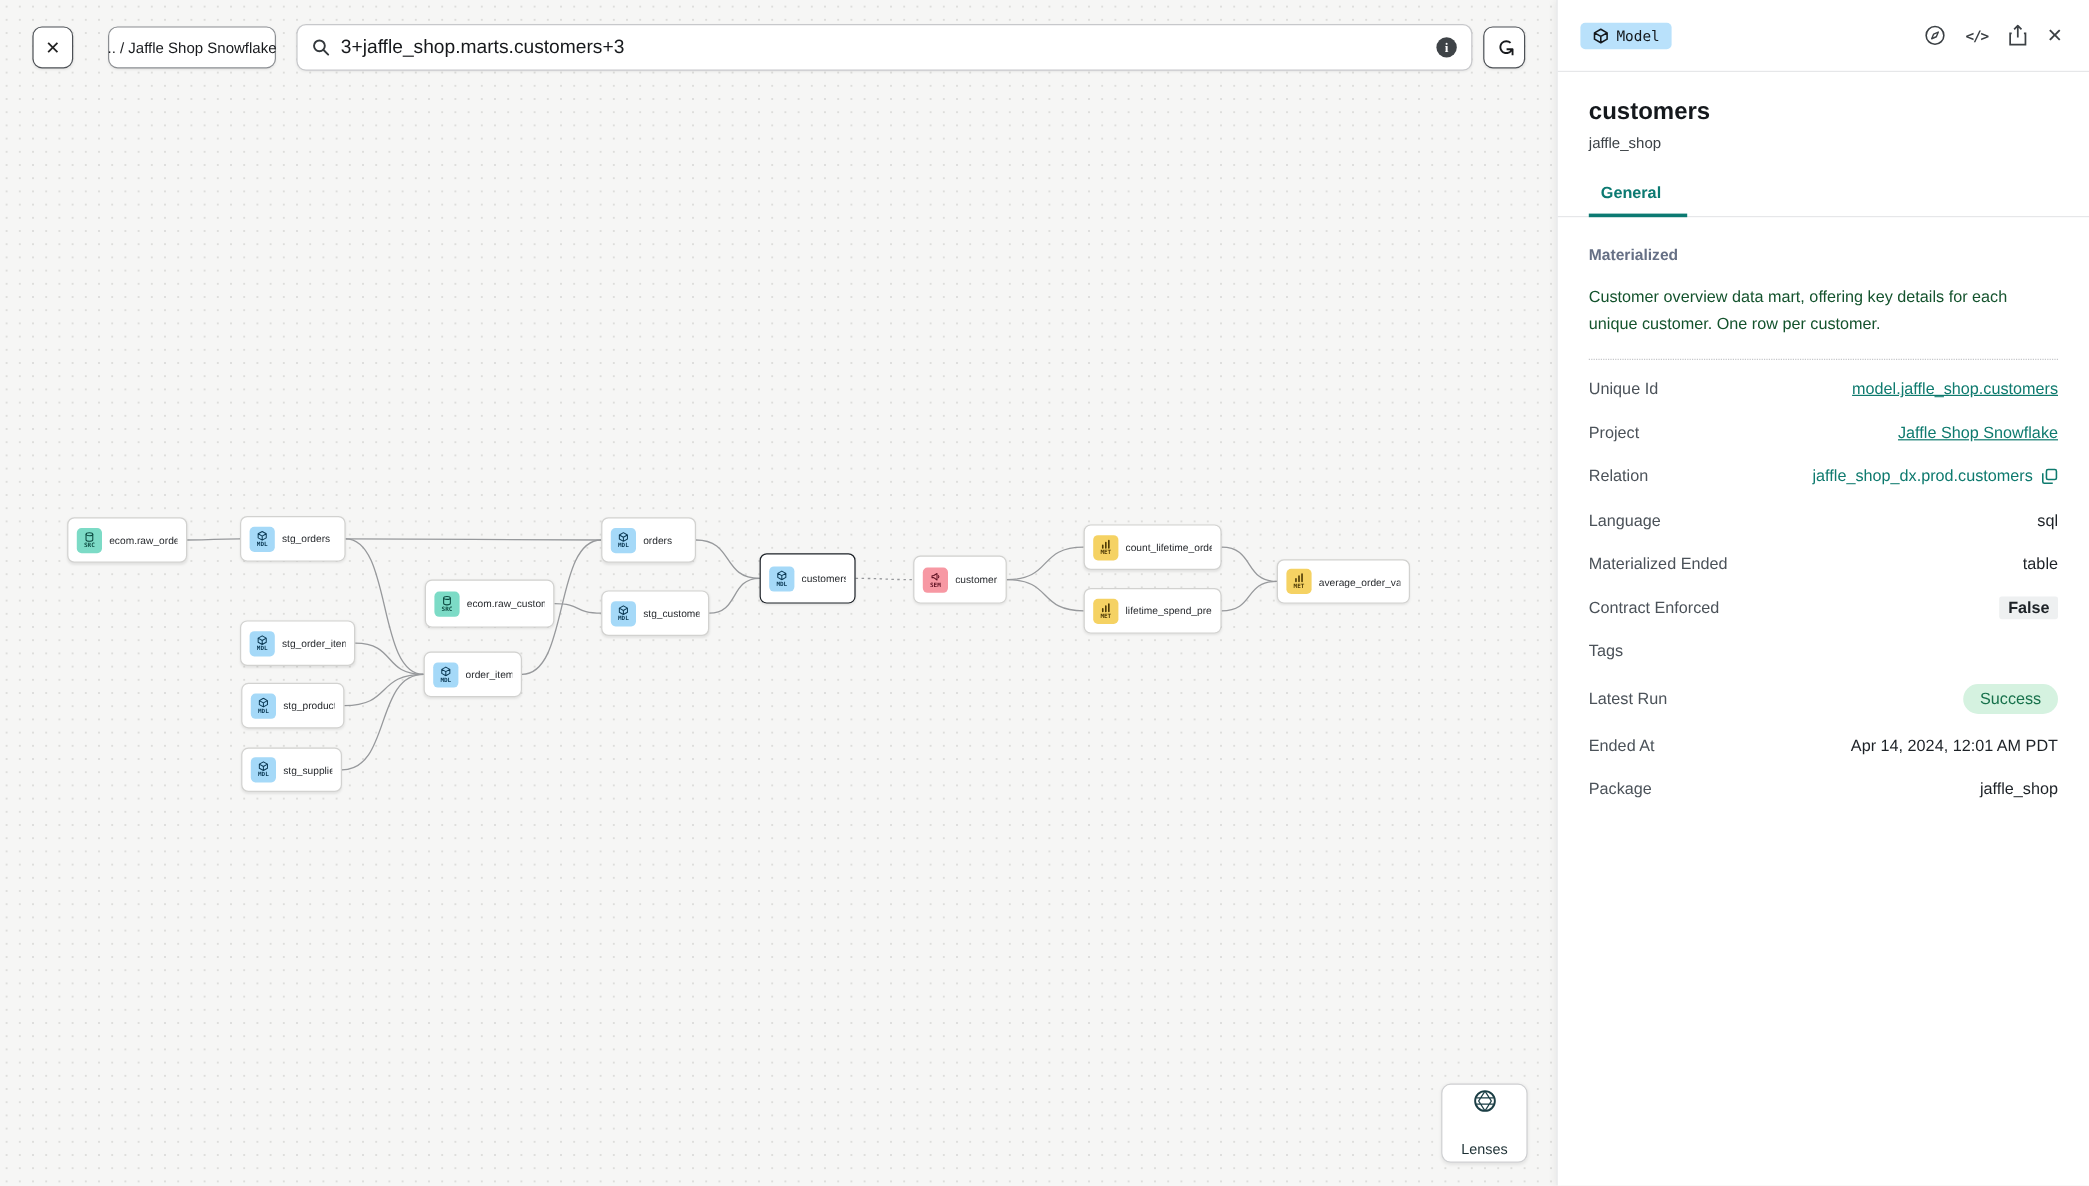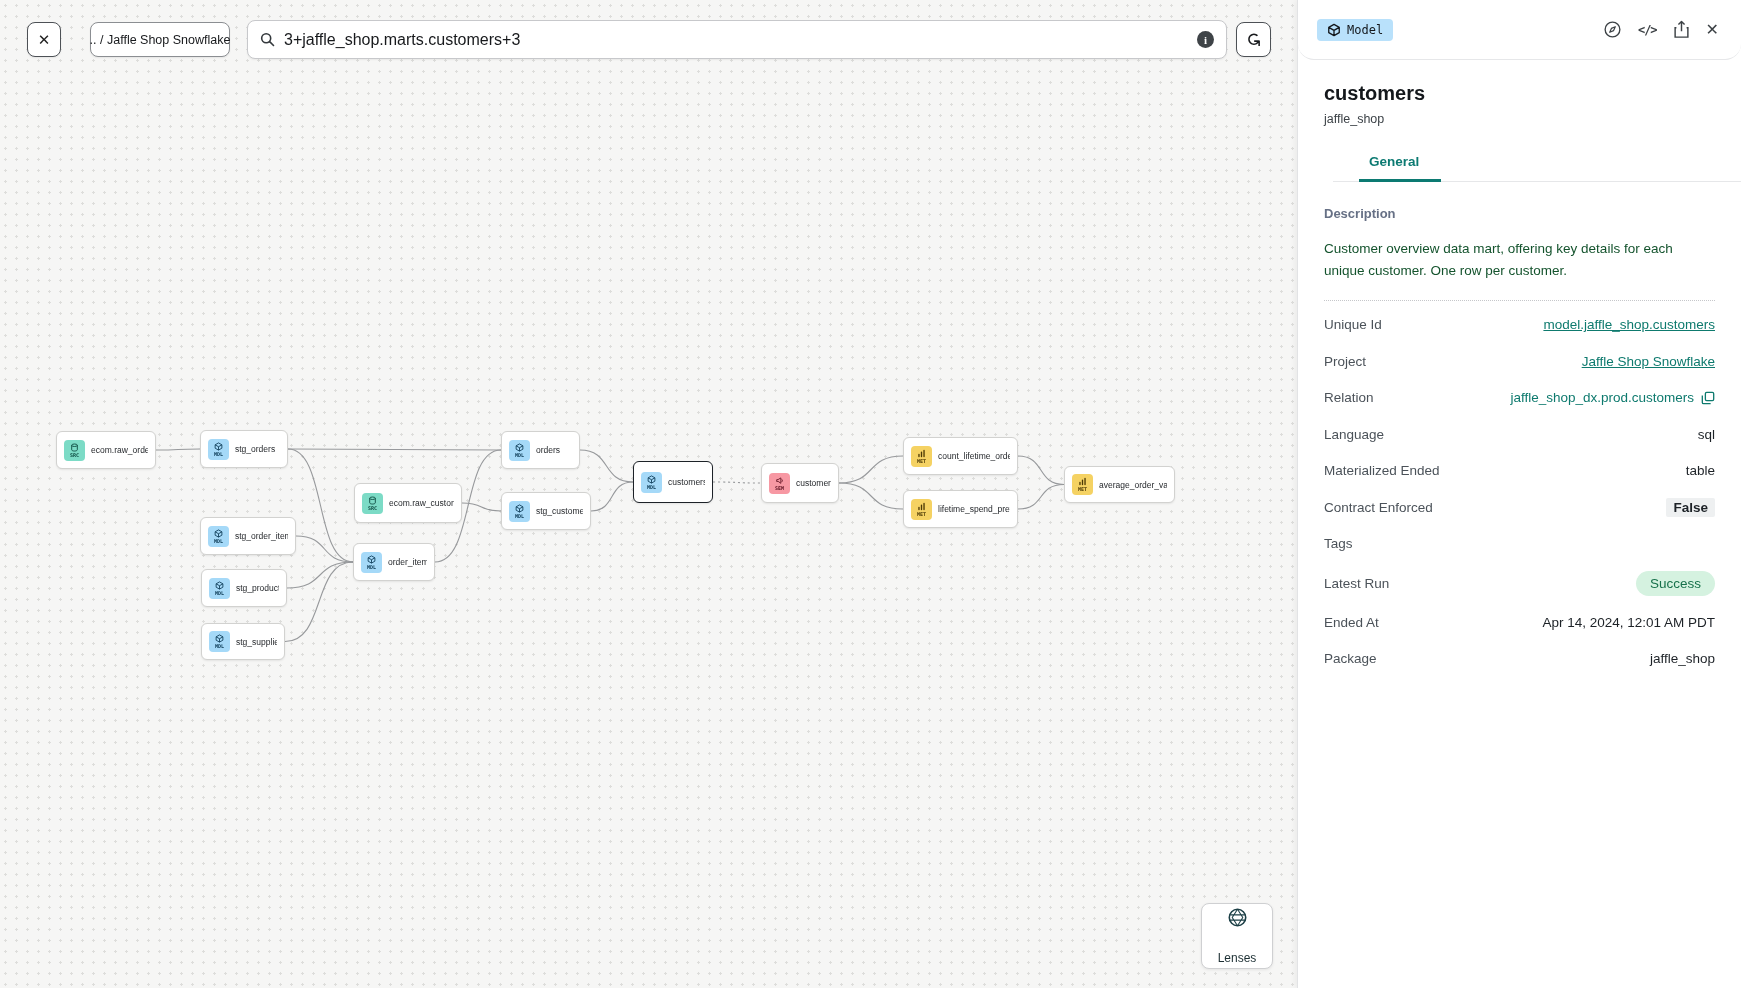--- a/index.html
+++ b/index.html
@@ -54,34 +54,34 @@
   .lenses { position:absolute; left:1201px; top:903px; width:72px; height:66px; z-index:5;
     background:#fff; border:1px solid #cfd0d2; border-radius:8px;
     display:flex; flex-direction:column; align-items:center; justify-content:center; gap:23px;
     box-shadow:0 1px 3px rgba(0,0,0,.08); cursor:pointer; }
   .lenses .lbl { font-size:12px; color:#1c2f33; }
 
   
   .panel { position:absolute; left:1297px; top:0; width:444px; height:988px; background:#fff;
     border-left:1px solid #e2e3e5; box-shadow:-2px 0 6px rgba(0,0,0,.05); z-index:10; }
   .panel-head { height:60px; display:flex; align-items:center; justify-content:space-between;
-    padding:0 22px 0 19px; border-bottom:1px solid #e6e7e9;border-radius:16px; }
+    padding:0 22px 0 19px; border-bottom:1px solid #e6e7e9; }
   .badge-model { display:inline-flex; align-items:center; gap:6px; background:#b9e1fb;
     color:#14181c; border-radius:4px; padding:4px 10px;
     font-family:"DejaVu Sans Mono", monospace; font-size:12px; }
   .head-icons { display:flex; align-items:center; gap:16px; }
   .head-icons .hic { color:#3c4145; cursor:pointer; display:flex; align-items:center; }
   .hic.code { font-family:"DejaVu Sans Mono", monospace; font-size:12px; font-weight:bold; letter-spacing:-1px; }
   .hic.close { font-size:16px; }
 
   .panel-title-wrap { padding:22px 26px 0 26px; }
   .panel-title { font-size:20px; font-weight:bold; color:#14181c; }
   .panel-sub { font-size:12.5px; color:#3c4247; margin-top:7px; }
 
-  .tabs { margin-top:26px; border-bottom:1px solid #e6e7e9; padding-left:26px;margin-left:35px; }
+  .tabs { margin-top:26px; border-bottom:1px solid #e6e7e9; padding-left:26px; }
   .tab { display:inline-block; font-size:13.5px; font-weight:bold; color:#0c7a72;
     padding:0 22px 12px 10px; position:relative; cursor:pointer; }
   .tab .underline { position:absolute; left:0; right:0; bottom:-1px; height:3px; background:#0c7a72; }
 
   .panel-body { padding:24px 26px 0 26px; }
   .desc-label { font-size:13px; font-weight:bold; color:#667085; }
   .desc-text { margin-top:17px; font-size:13.5px; color:#14532d; line-height:1.62; max-width:400px; }
   .dotted-div { border-top:1.5px dotted #c6c7ca; margin-top:18px; }
 
   .fields { margin-top:6px; }
@@ -325,21 +325,21 @@
   </div>
 
   <div class="tabs">
     <span class="tab">
       <span>General</span>
       <span class="underline"></span>
     </span>
   </div>
 
   <div class="panel-body">
-    <div class="desc-label">Description</div>
+    <div class="desc-label">Materialized</div>
     <div class="desc-text">Customer overview data mart, offering key details for each unique customer. One row per customer.</div>
     <div class="dotted-div"></div>
 
     <div class="fields">
       <div class="field-row">
         <span class="field-label">Unique Id</span>
         <a class="field-link">model.jaffle_shop.customers</a>
       </div>
       <div class="field-row">
         <span class="field-label">Project</span>

